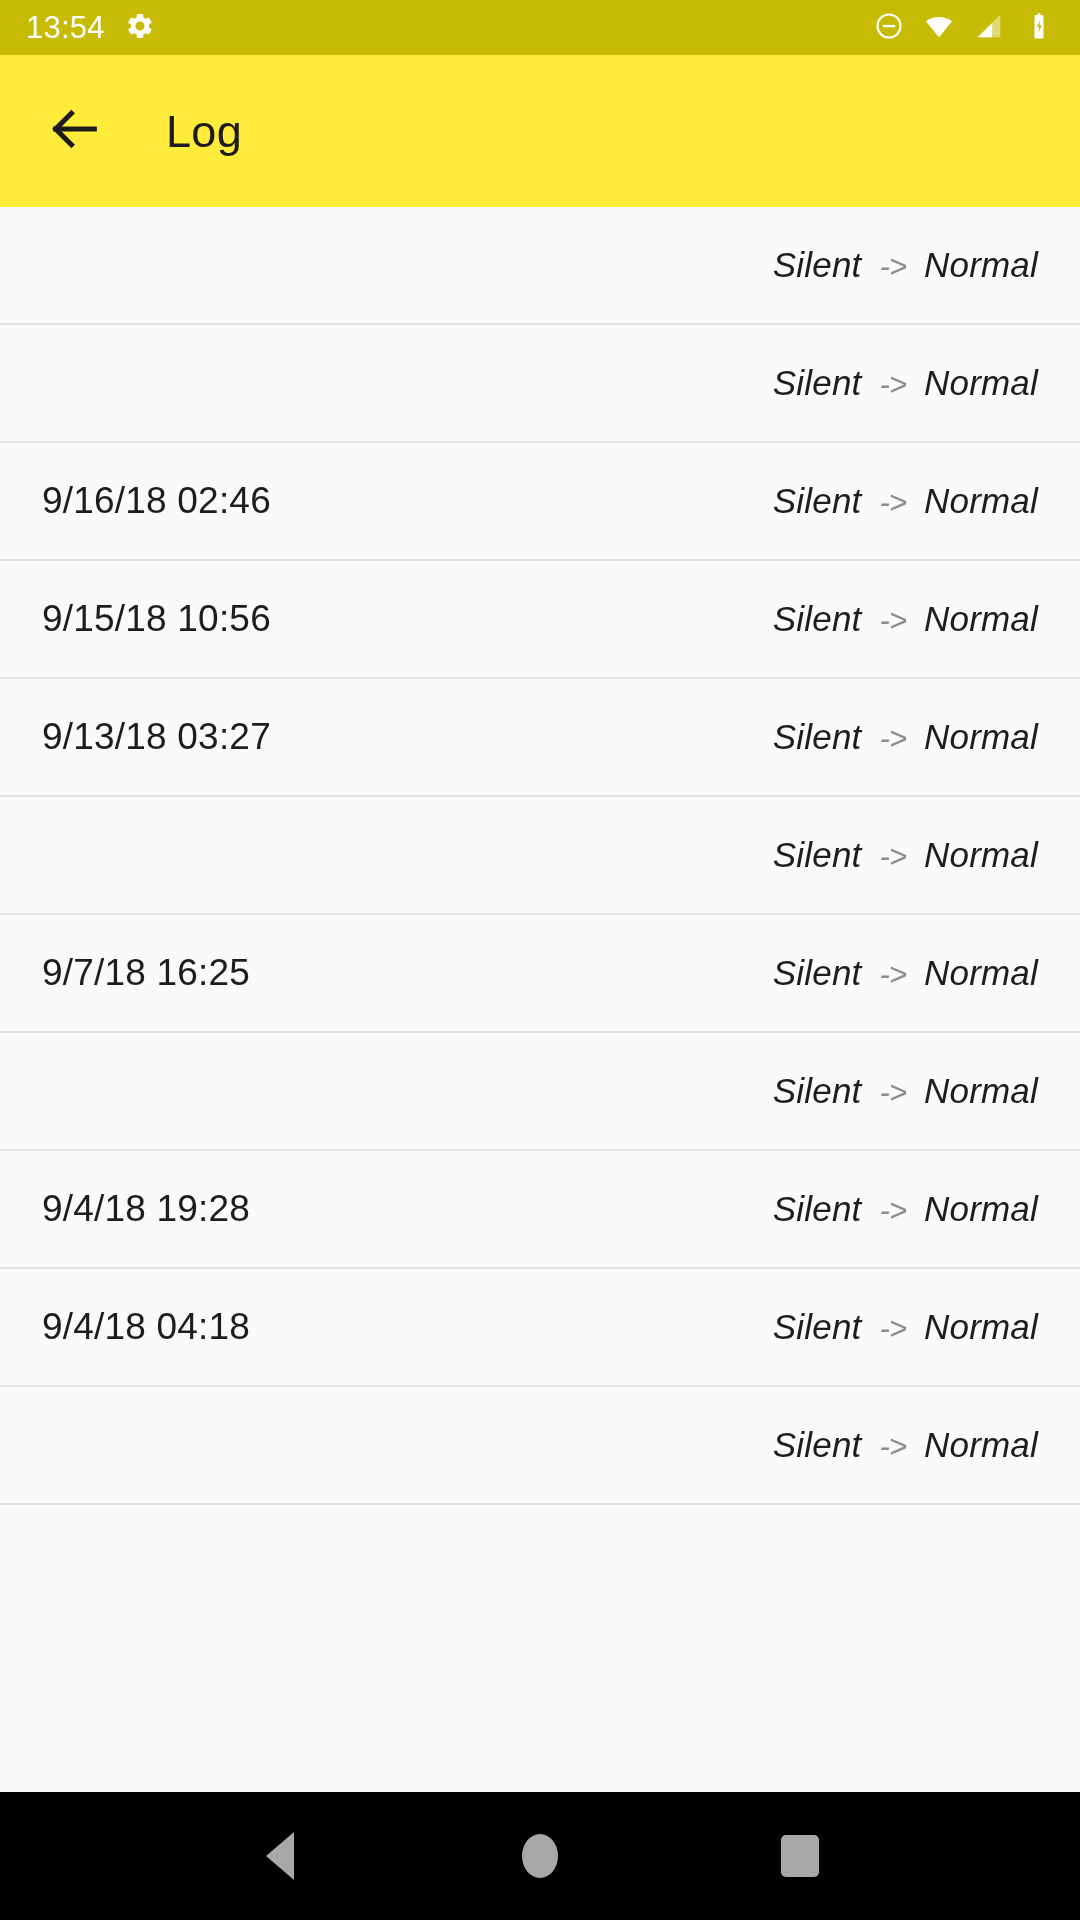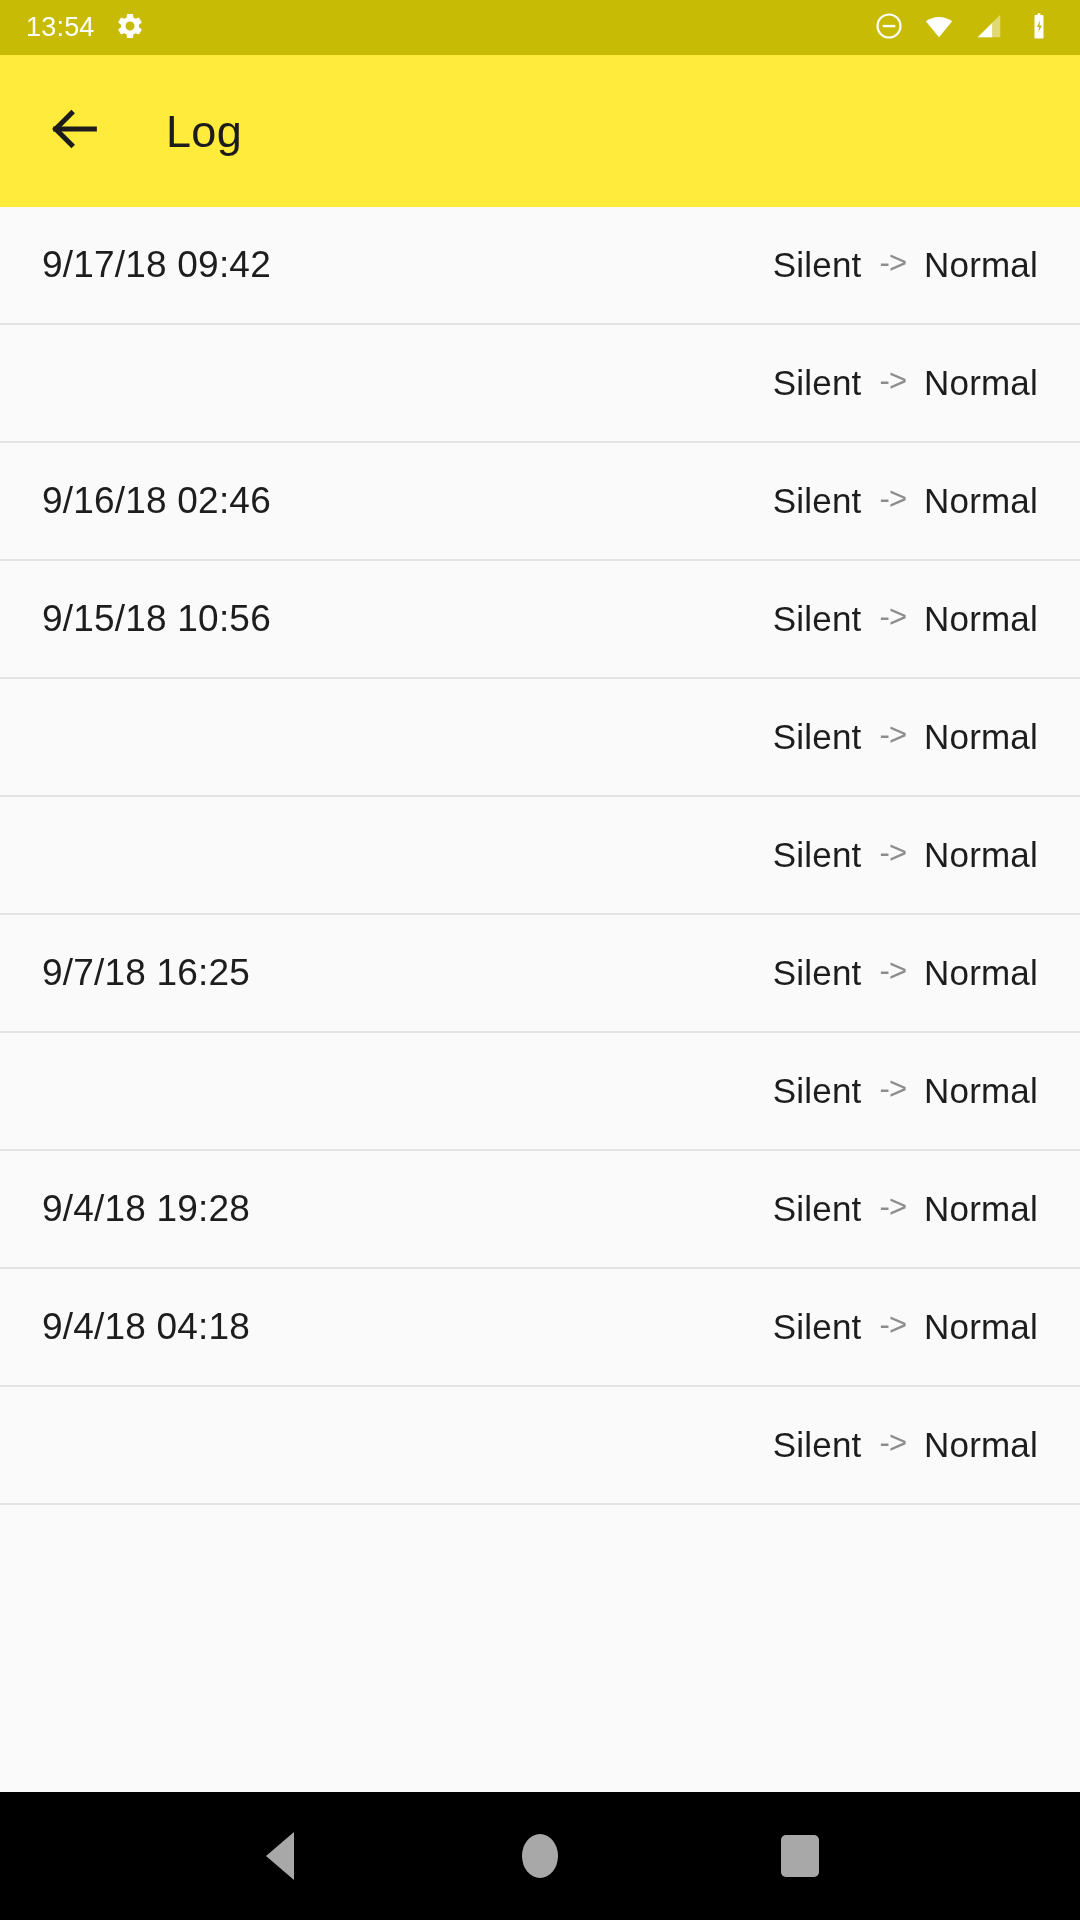--- a/index.html
+++ b/index.html
@@ -13,21 +13,21 @@
 
   
   .status-bar {
     height:55px; flex:0 0 55px;
     background:#c7bb06;
     display:flex; align-items:center;
     padding:0 26px;
     color:#ffffff;
   }
   .sb-left { display:flex; align-items:center; gap:20px; }
-  .sb-clock { font-size:27px; font-weight:400; letter-spacing:.2px; line-height:1; }
+  .sb-clock { font-size:31px; font-weight:400; letter-spacing:.2px; line-height:1; }
   .sb-right { margin-left:auto; display:flex; align-items:center; gap:20px; }
   .sb-icon { display:block; }
 
   
   .app-bar {
     flex:0 0 152px; height:152px;
     background:#ffeb3b;
     display:flex; align-items:center;
     padding:0 40px;
   }
@@ -60,22 +60,23 @@
     cursor:pointer;
   }
   .row-date {
     font-size:37px;
     color:#1d1d1d;
     letter-spacing:.2px;
     white-space:nowrap;
   }
   .row-transition {
     margin-left:auto;
-    display:flex; align-items:flex-start;
+    display:flex; align-items:flex-end;
     white-space:nowrap;
+    font-style:italic;
   }
   .row-from, .row-to {
     font-size:35px;
     color:#1d1d1d;
     letter-spacing:.2px;
   }
   .row-arrow {
     font-size:31px;
     color:#8d8d8d;
     margin:0 18px;
@@ -159,21 +160,20 @@
           <path d="M20 12H4"></path>
           <path d="M10.5 5.5L4 12l6.5 6.5"></path>
         </svg>
       </span>
     </div>
     <div class="app-title">Log</div>
   </div>
 
   <div class="log-list" id="log-list">
       <div class="log-row">
-        <span class="row-date">9/17/18 09:42</span>
         <span class="row-transition">
           <span class="row-from">Silent</span>
           <span class="row-arrow">-&gt;</span>
           <span class="row-to">Normal</span>
         </span>
       </div>
       <div class="log-row">
         <span class="row-transition">
           <span class="row-from">Silent</span>
           <span class="row-arrow">-&gt;</span>
@@ -190,20 +190,21 @@
       </div>
       <div class="log-row">
         <span class="row-date">9/15/18 10:56</span>
         <span class="row-transition">
           <span class="row-from">Silent</span>
           <span class="row-arrow">-&gt;</span>
           <span class="row-to">Normal</span>
         </span>
       </div>
       <div class="log-row">
+        <span class="row-date">9/13/18 03:27</span>
         <span class="row-transition">
           <span class="row-from">Silent</span>
           <span class="row-arrow">-&gt;</span>
           <span class="row-to">Normal</span>
         </span>
       </div>
       <div class="log-row">
         <span class="row-transition">
           <span class="row-from">Silent</span>
           <span class="row-arrow">-&gt;</span>

